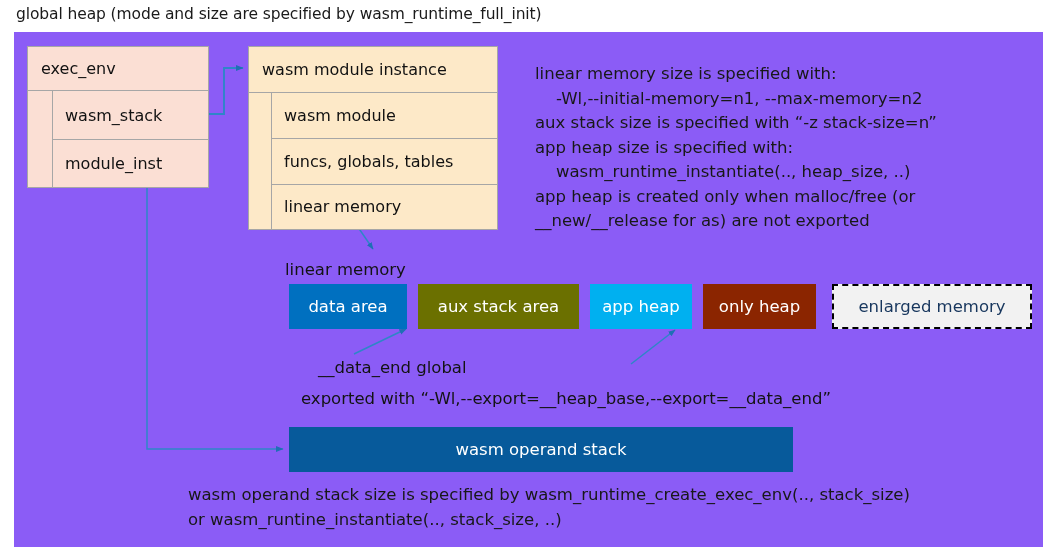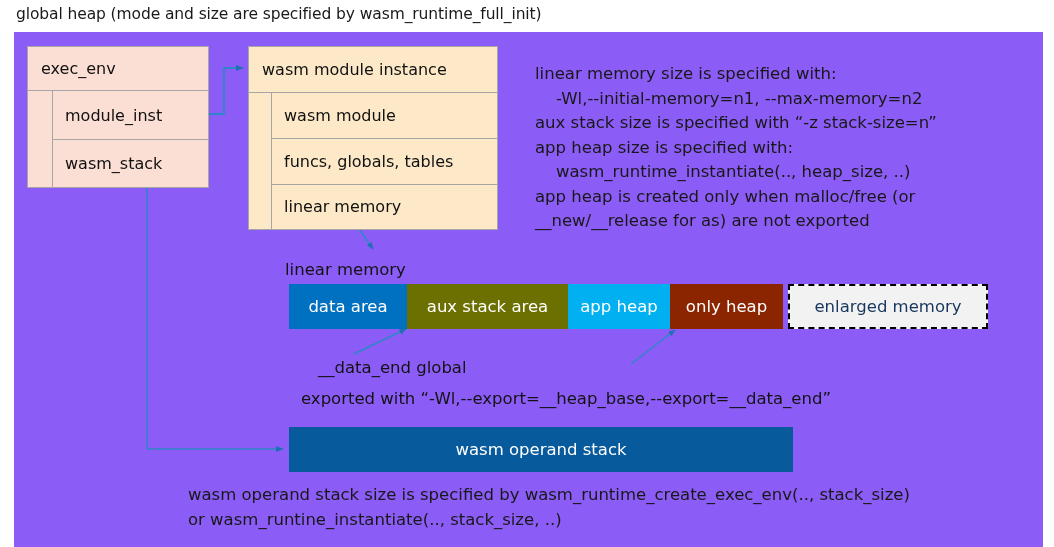--- a/index.html
+++ b/index.html
@@ -123,20 +123,21 @@
   #linear-memory-label { left: 271px; top: 228px; }
 
   
   #memory-bar {
     position: absolute;
     left: 275px;
     top: 252px;
     height: 45px;
     display: flex;
     align-items: stretch;
+    gap: 11px;
   }
   .mseg {
     display: flex;
     align-items: center;
     justify-content: center;
     color: #ffffff;
     font-size: 16.5px;
     white-space: nowrap;
     box-sizing: border-box;
   }
@@ -219,22 +220,22 @@
       <g>
         <path d="M617,332 L661,298" fill="none" stroke="#2e86c8" stroke-width="1.5" marker-end="url(#ah-sm)"></path>
       </g>
     </svg>
 
     <div class="struct" id="exec-env-box">
       <div class="hdr">exec_env</div>
       <div class="body">
         <div class="indent"></div>
         <div class="rows">
+          <div class="row">wasm_stack</div>
           <div class="row">module_inst</div>
-          <div class="row">wasm_stack</div>
         </div>
       </div>
     </div>
 
     <div class="struct" id="module-inst-box">
       <div class="hdr">wasm module instance</div>
       <div class="body">
         <div class="indent"></div>
         <div class="rows">
           <div class="row">wasm module</div>

